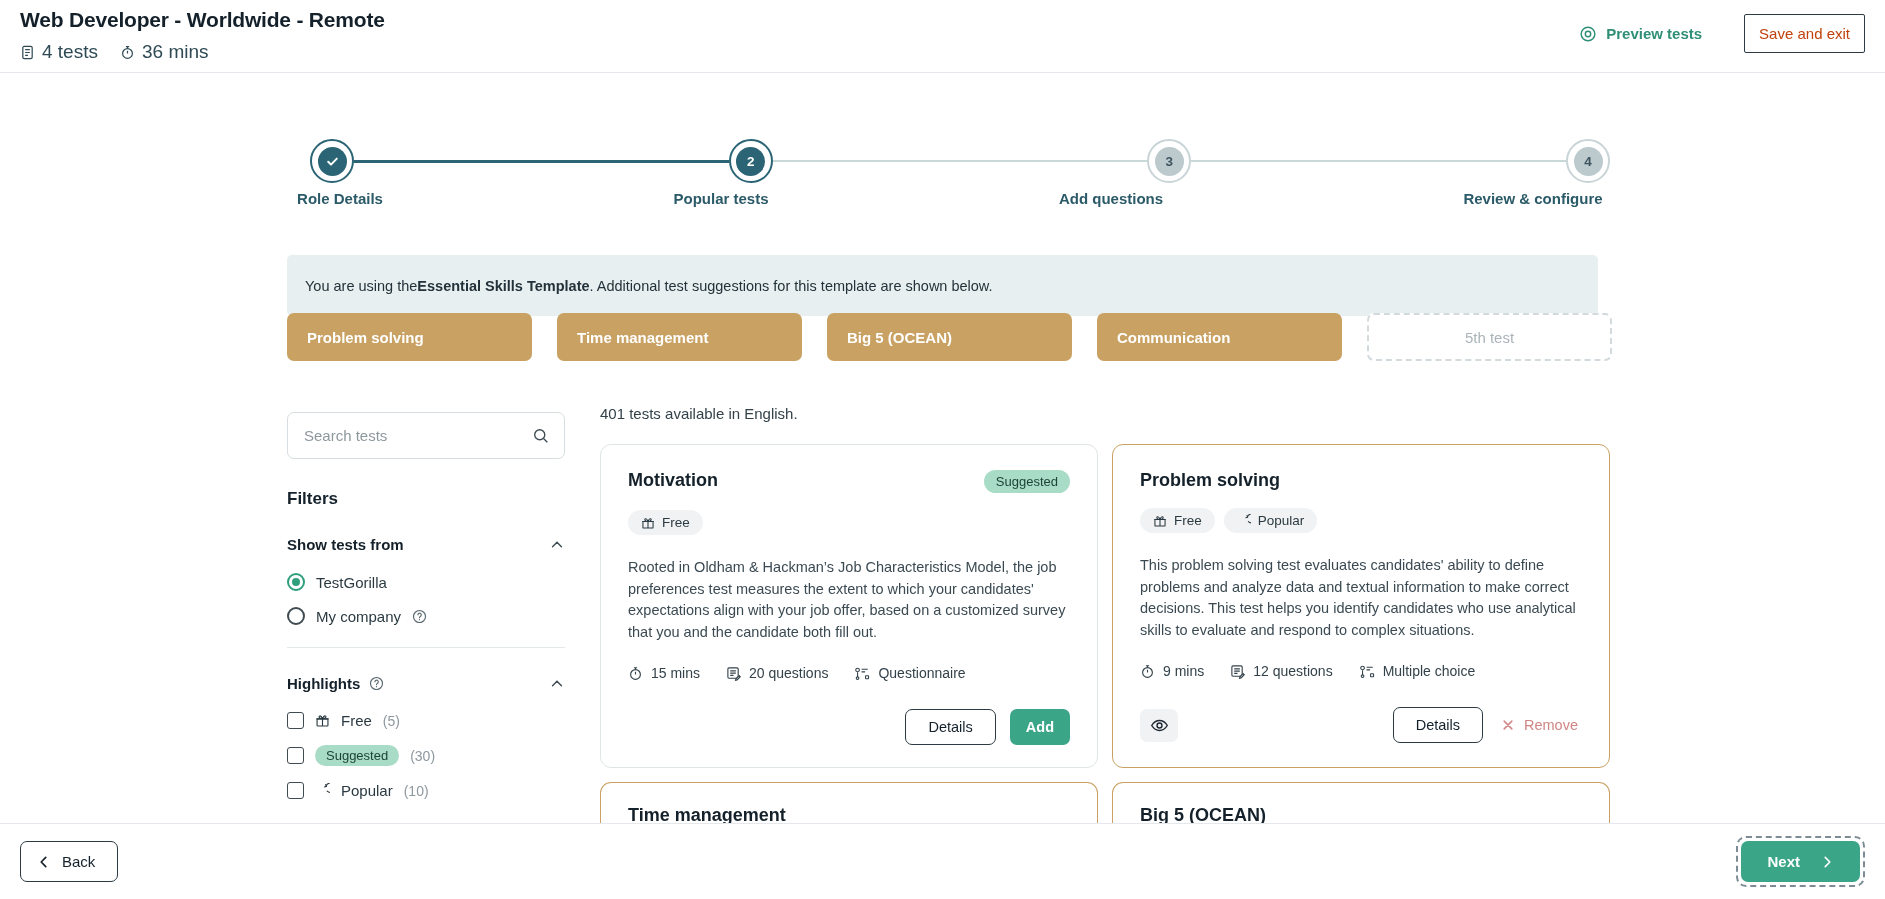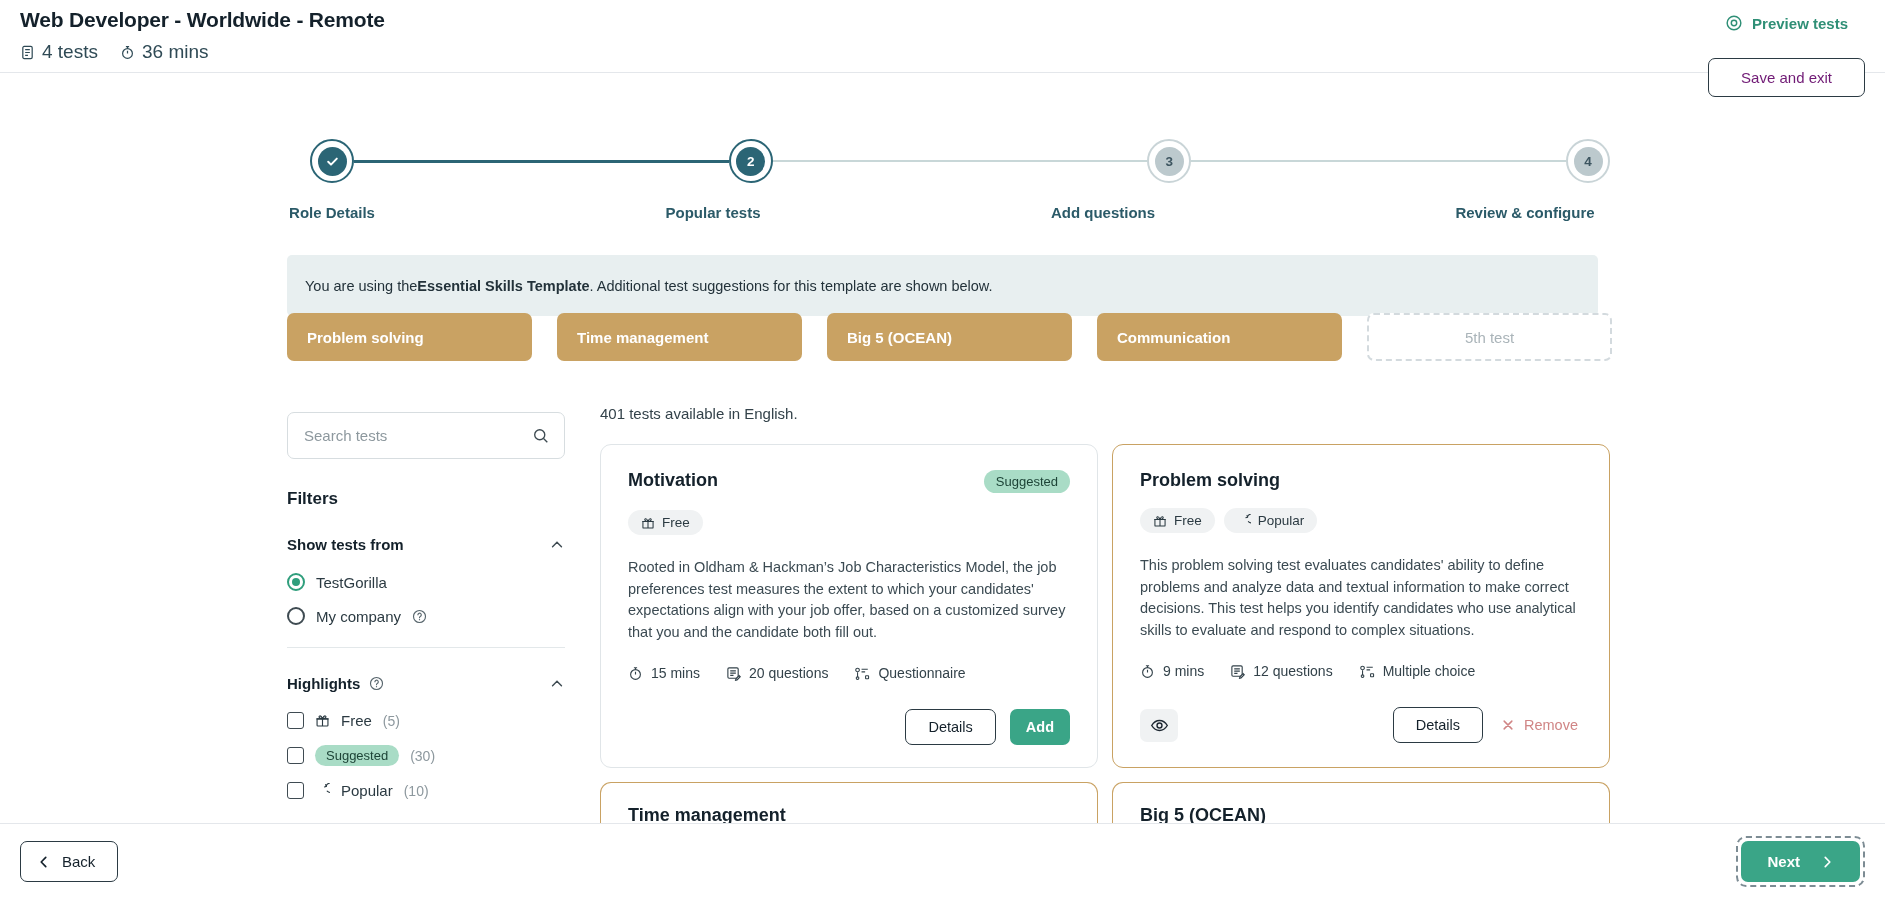--- a/index.html
+++ b/index.html
@@ -21,30 +21,30 @@
   .topbar-left { position: absolute; left: 20px; top: 8px; }
   .job-title {
     font-size: 21px; font-weight: 700; color: #14212b; letter-spacing: -0.2px;
   }
   .meta-row { display: flex; align-items: center; gap: 22px; margin-top: 9px; }
   .meta-item { display: flex; align-items: center; gap: 7px; font-size: 19px; color: #2f4a55; }
   .meta-item svg { display: block; }
 
   .topbar-right {
     position: absolute; right: 20px; top: 14px;
-    display: flex; align-items: center; gap: 26px; flex-direction: column;
+    display: flex; align-items: center; gap: 42px;
   }
   .preview-link {
     display: flex; align-items: center; gap: 9px;
     color: #2f8f76; font-size: 15px; font-weight: 600; cursor: pointer;
     background: none; border: none; font-family: inherit;
   }
   .save-exit-btn {
-    border: 1px solid #2b3a43; border-radius: 7px; background: #fff;
-    padding: 10px 32px; font-size: 15px; color: #701a75; cursor: pointer;
+    border: 1px solid #2b3a43; border-radius: 2px; background: #fff;
+    padding: 10px 14px; font-size: 15px; color: #c2410c; cursor: pointer;
     font-family: inherit; font-weight: 400;
   }
 
   
   .stepper {
     position: absolute; top: 108px; left: 0; width: 1885px; height: 100px;
   }
   .step-track {
     position: absolute; left: 310px; top: 28px; width: 1300px; height: 50px;
     display: flex; align-items: center;
@@ -62,21 +62,21 @@
   .step-node .inner {
     width: 29px; height: 29px; border-radius: 50%;
     background: #2b6575; color: #fff;
     display: flex; align-items: center; justify-content: center;
     font-size: 13.5px; font-weight: 700; z-index: 2;
   }
   .step-node .inner.muted { background: #bcc9cd; color: #3d5560; }
   .step-line { flex: 1 1 auto; height: 3px; background: #2b6575; }
   .step-line.muted { height: 2px; background: #c8d7d8; }
 
-  .step-labels { position: absolute; top: 82px; left: 0; width: 1700px; height: 24px; margin-top: 14px; }
+  .step-labels { position: absolute; top: 82px; left: 8px; width: 1700px; height: 24px; }
   .step-label {
     position: absolute; font-size: 15px; font-weight: 600; color: #2b5a68;
     transform: translateX(-50%); white-space: nowrap;
   }
 
   .banner {
     position: absolute; left: 287px; top: 255px; width: 1311px; height: 61px;
     background: #e8eff0; border-radius: 5px;
     display: flex; align-items: center; padding: 0 18px;
     font-size: 14.5px; color: #23323a;

